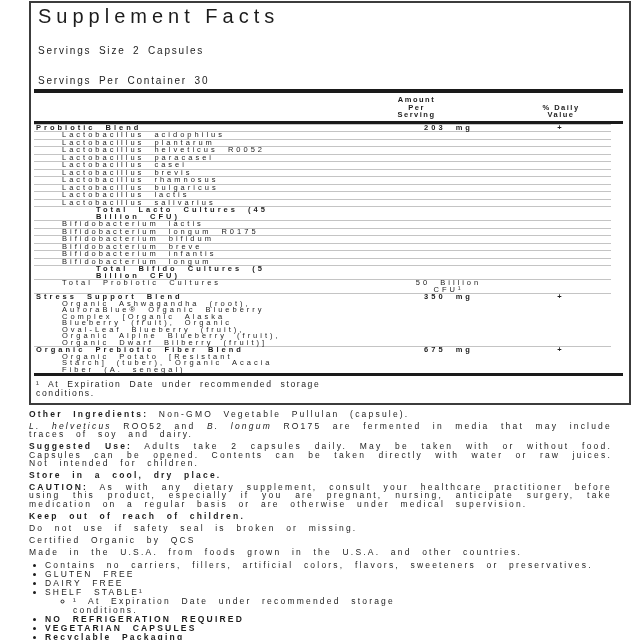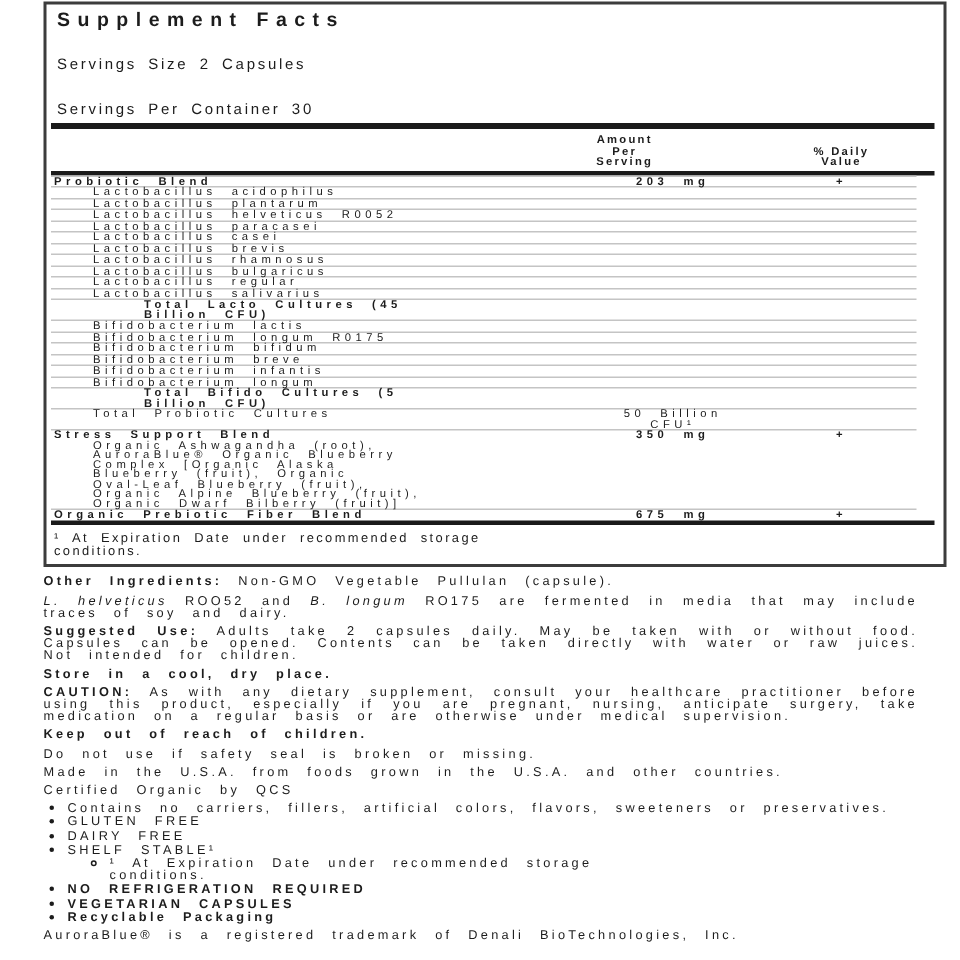--- a/index.html
+++ b/index.html
@@ -9,21 +9,21 @@
     color:var(--text,#1c1c1c);
     font-family:"Liberation Sans",sans-serif;
   }
   
   .sf-box{
     margin:1px 9px 5px 29px;
     border:2px solid var(--box-border,#3c3c3c);
     padding:2px 6px 3px 3px;
   }
   .sf-title{
-    font-size:13px;font-weight:bold;letter-spacing:5px;line-height:1.0;
+    font-size:20px;font-weight:normal;letter-spacing:5px;line-height:1.0;
     margin:1px 0 3px 4px;white-space:nowrap;
   }
   .sf-serving{
     font-size:10px;letter-spacing:1.8px;word-spacing:3px;line-height:10px;margin-left:4px;margin-top:20px;
   }
   .bar{height:4px;background:var(--thick,#1a1a1a);margin:3px 0 0 0;}
   .bar.mid{height:3px;margin:0;}
   .sf-header{
     display:flex;align-items:flex-end;
     font-size:7.5px;font-weight:bold;line-height:7.5px;letter-spacing:1.5px;
@@ -125,21 +125,21 @@
           <div class="c-name ind1">Lactobacillus rhamnosus</div>
           <div class="c-amt"></div>
           <div class="c-dv"></div>
         </div>
         <div class="sfrow line">
           <div class="c-name ind1">Lactobacillus bulgaricus</div>
           <div class="c-amt"></div>
           <div class="c-dv"></div>
         </div>
         <div class="sfrow line">
-          <div class="c-name ind1">Lactobacillus regular</div>
+          <div class="c-name ind1">Lactobacillus lactis</div>
           <div class="c-amt"></div>
           <div class="c-dv"></div>
         </div>
         <div class="sfrow line">
           <div class="c-name ind1">Lactobacillus salivarius</div>
           <div class="c-amt"></div>
           <div class="c-dv"></div>
         </div>
         <div class="sfrow line">
           <div class="c-name ind2">Total Lacto Cultures (45
@@ -203,20 +203,27 @@
 Organic Alpine Blueberry (fruit),
 Organic Dwarf Bilberry (fruit)]</div>
           <div class="c-amt"></div>
           <div class="c-dv"></div>
         </div>
         <div class="sfrow line bold">
           <div class="c-name ind0">Organic Prebiotic Fiber Blend</div>
           <div class="c-amt">675 mg</div>
           <div class="c-dv">+</div>
         </div>
+        <div class="sfrow">
+          <div class="c-name ind1">Organic Potato [Resistant
+Starch] (tuber), Organic Acacia
+Fiber (A. senegal)</div>
+          <div class="c-amt"></div>
+          <div class="c-dv"></div>
+        </div>
       </div>
 
     <div class="bar mid"></div>
 
     <div class="sf-foot">¹ At Expiration Date under recommended storage
 conditions.</div>
   </div>
 
   <div class="info">
     <p><span class="b">Other Ingredients:</span><span> Non-GMO Vegetable Pullulan (capsule).</span></p>
@@ -226,23 +233,23 @@
     <p><span class="b">Suggested Use:</span><span> Adults take 2 capsules daily. May be taken with or without food. Capsules can be opened. Contents can be taken directly with water or raw juices. Not intended for children.</span></p>
 
     <p class="b">Store in a cool, dry place.</p>
 
     <p><span class="b">CAUTION:</span><span> As with any dietary supplement, consult your healthcare practitioner before using this product, especially if you are pregnant, nursing, anticipate surgery, take medication on a regular basis or are otherwise under medical supervision.</span></p>
 
     <p class="b">Keep out of reach of children.</p>
 
     <p>Do not use if safety seal is broken or missing.</p>
 
+    <p>Certified Organic by QCS</p>
+
     <p>Made in the U.S.A. from foods grown in the U.S.A. and other countries.</p>
-
-    <p>Certified Organic by QCS</p>
 
     <ul>
         <li>Contains no carriers, fillers, artificial colors, flavors, sweeteners or preservatives.</li>
         <li>GLUTEN FREE</li>
         <li>DAIRY FREE</li>
         <li>SHELF STABLE¹<ul>
             <li class="sub-item">¹ At Expiration Date under recommended storage
 conditions.</li>
           </ul></li>
         <li class="b">NO REFRIGERATION REQUIRED</li>

